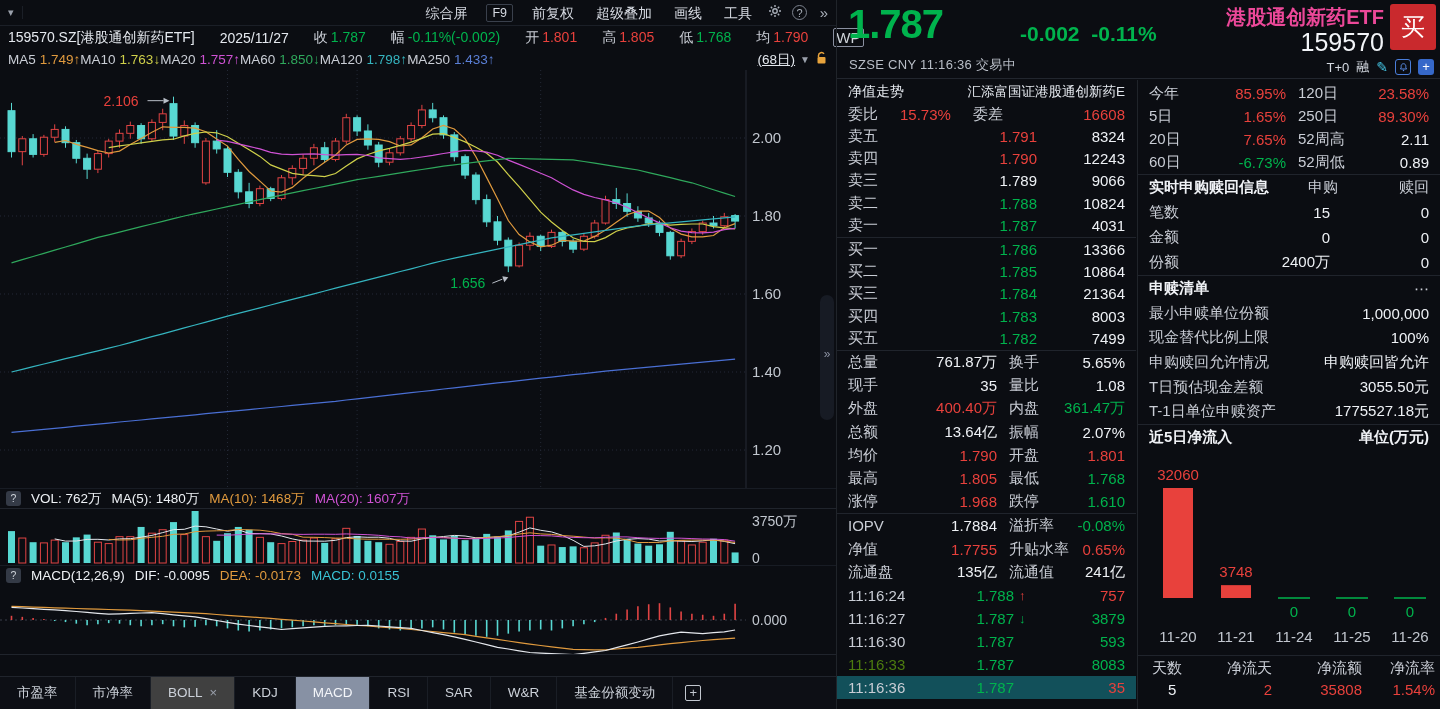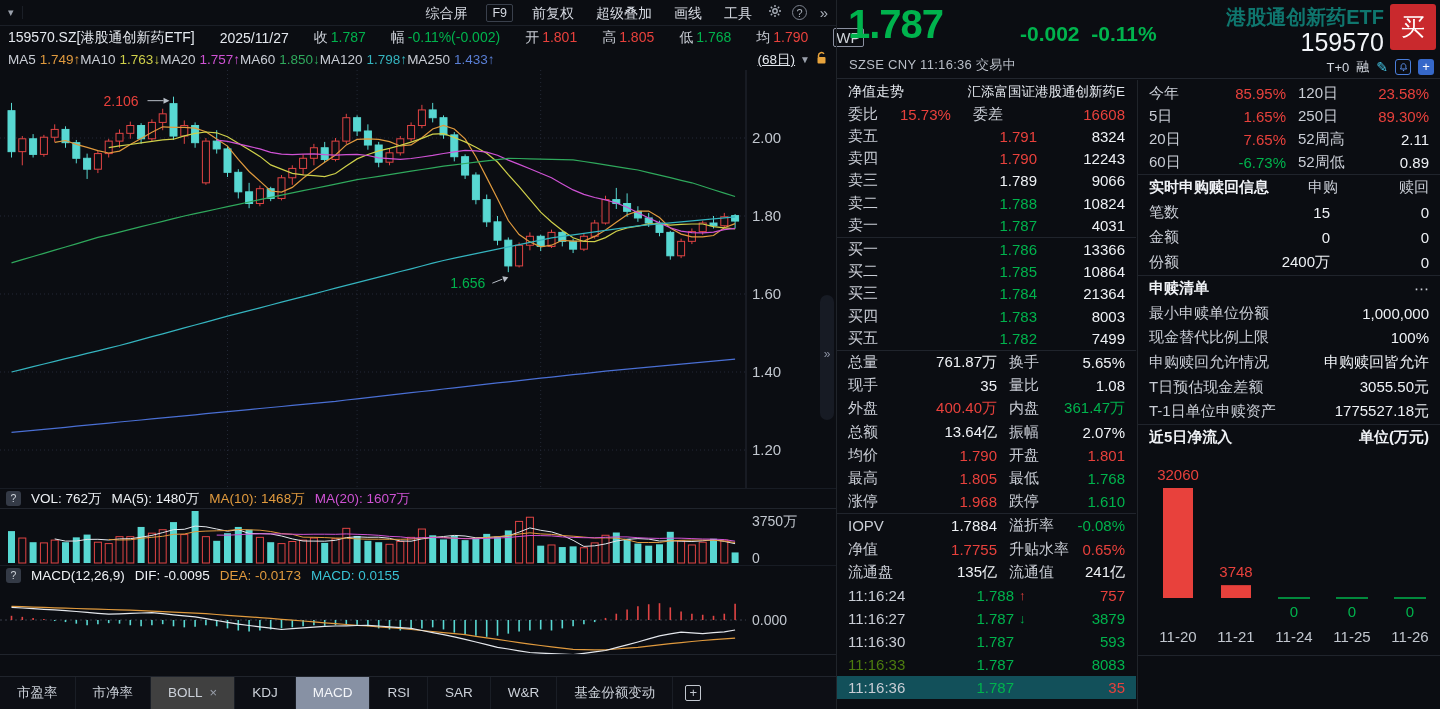--- a/index.html
+++ b/index.html
@@ -61,21 +61,21 @@
   .tab-add { display:flex; align-items:center; padding:0 12px; }
   .tab-add .box { width:16px; height:16px; border:1px solid #c2c7cf; border-radius:2px; color:#c2c7cf;
                   line-height:14px; text-align:center; font-size:13px; }
 
   
   .rside-divider { position:absolute; left:836px; top:0; width:1px; height:709px; background:#20242a; }
   .quote-hdr { position:absolute; left:837px; top:0; width:603px; height:79px; border-bottom:1px solid #22262e; }
   .big-price { position:absolute; left:11px; top:2px; font-size:40px; font-weight:bold; letter-spacing:-1px; }
   .chg { position:absolute; left:183px; top:22px; font-size:21px; font-weight:bold; }
   .q-sub { position:absolute; left:12px; top:56px; font-size:13px; color:#b9bec7; letter-spacing:.3px; }
-  .q-name { position:absolute; right:56px; top:4px; font-size:20px; font-weight:bold; color:#0f766e; }
+  .q-name { position:absolute; right:56px; top:4px; font-size:20px; font-weight:bold; color:#ec4899; }
   .q-code { position:absolute; right:56px; top:28px; font-size:25px; color:#f2f4f8; }
   .buy-btn { position:absolute; right:4px; top:4px; width:46px; height:46px; background:#c9292d; color:#fff;
              font-size:24px; text-align:center; line-height:46px; border-radius:3px; cursor:pointer; }
   .q-tags { position:absolute; right:6px; top:58px; display:flex; align-items:center; gap:7px; font-size:13px; color:#d5dae2; }
   .pencil { color:#46c8e8; font-size:14px; }
   .icon-box { width:16px; height:16px; border:1px solid #4a7edb; border-radius:3px; display:flex; align-items:center; justify-content:center; }
   .icon-box-solid { width:16px; height:16px; background:#3668c9; border-radius:3px; color:#fff; font-size:13px;
                     line-height:15px; text-align:center; }
 
   .mid-panel { position:absolute; left:837px; top:80px; width:299px; height:629px; font-size:15px; }
@@ -867,14 +867,28 @@
         <text x="156" y="167" fill="#00b34d" font-size="15" text-anchor="middle">0</text>
         <text x="156" y="192" fill="#c2c7cf" font-size="15" text-anchor="middle">11-24</text>
         <line x1="198" y1="148" x2="230" y2="148" stroke="#00b34d" stroke-width="1.5"></line>
         <text x="214" y="167" fill="#00b34d" font-size="15" text-anchor="middle">0</text>
         <text x="214" y="192" fill="#c2c7cf" font-size="15" text-anchor="middle">11-25</text>
         <line x1="256" y1="148" x2="288" y2="148" stroke="#00b34d" stroke-width="1.5"></line>
         <text x="272" y="167" fill="#00b34d" font-size="15" text-anchor="middle">0</text>
         <text x="272" y="192" fill="#c2c7cf" font-size="15" text-anchor="middle">11-26</text>
       </svg>
     <div class="divider"></div>
+    <div class="flow-footer" id="flow-footer">
+        <div class="ff-l">
+          <span class="lbl" style="left: 14px;">天数</span>
+          <span class="lbl" style="right: 168px;">净流天</span>
+          <span class="lbl" style="right: 78px;">净流额</span>
+          <span class="lbl" style="right: 5px;">净流率</span>
+        </div>
+        <div class="ff-v">
+          <span class="w" style="left: 30px;">5</span>
+          <span class="r" style="right: 168px;">2</span>
+          <span class="r" style="right: 78px;">35808</span>
+          <span class="r" style="right: 5px;">1.54%</span>
+        </div>
+      </div>
   </div>
 </div>
 
 </body></html>

